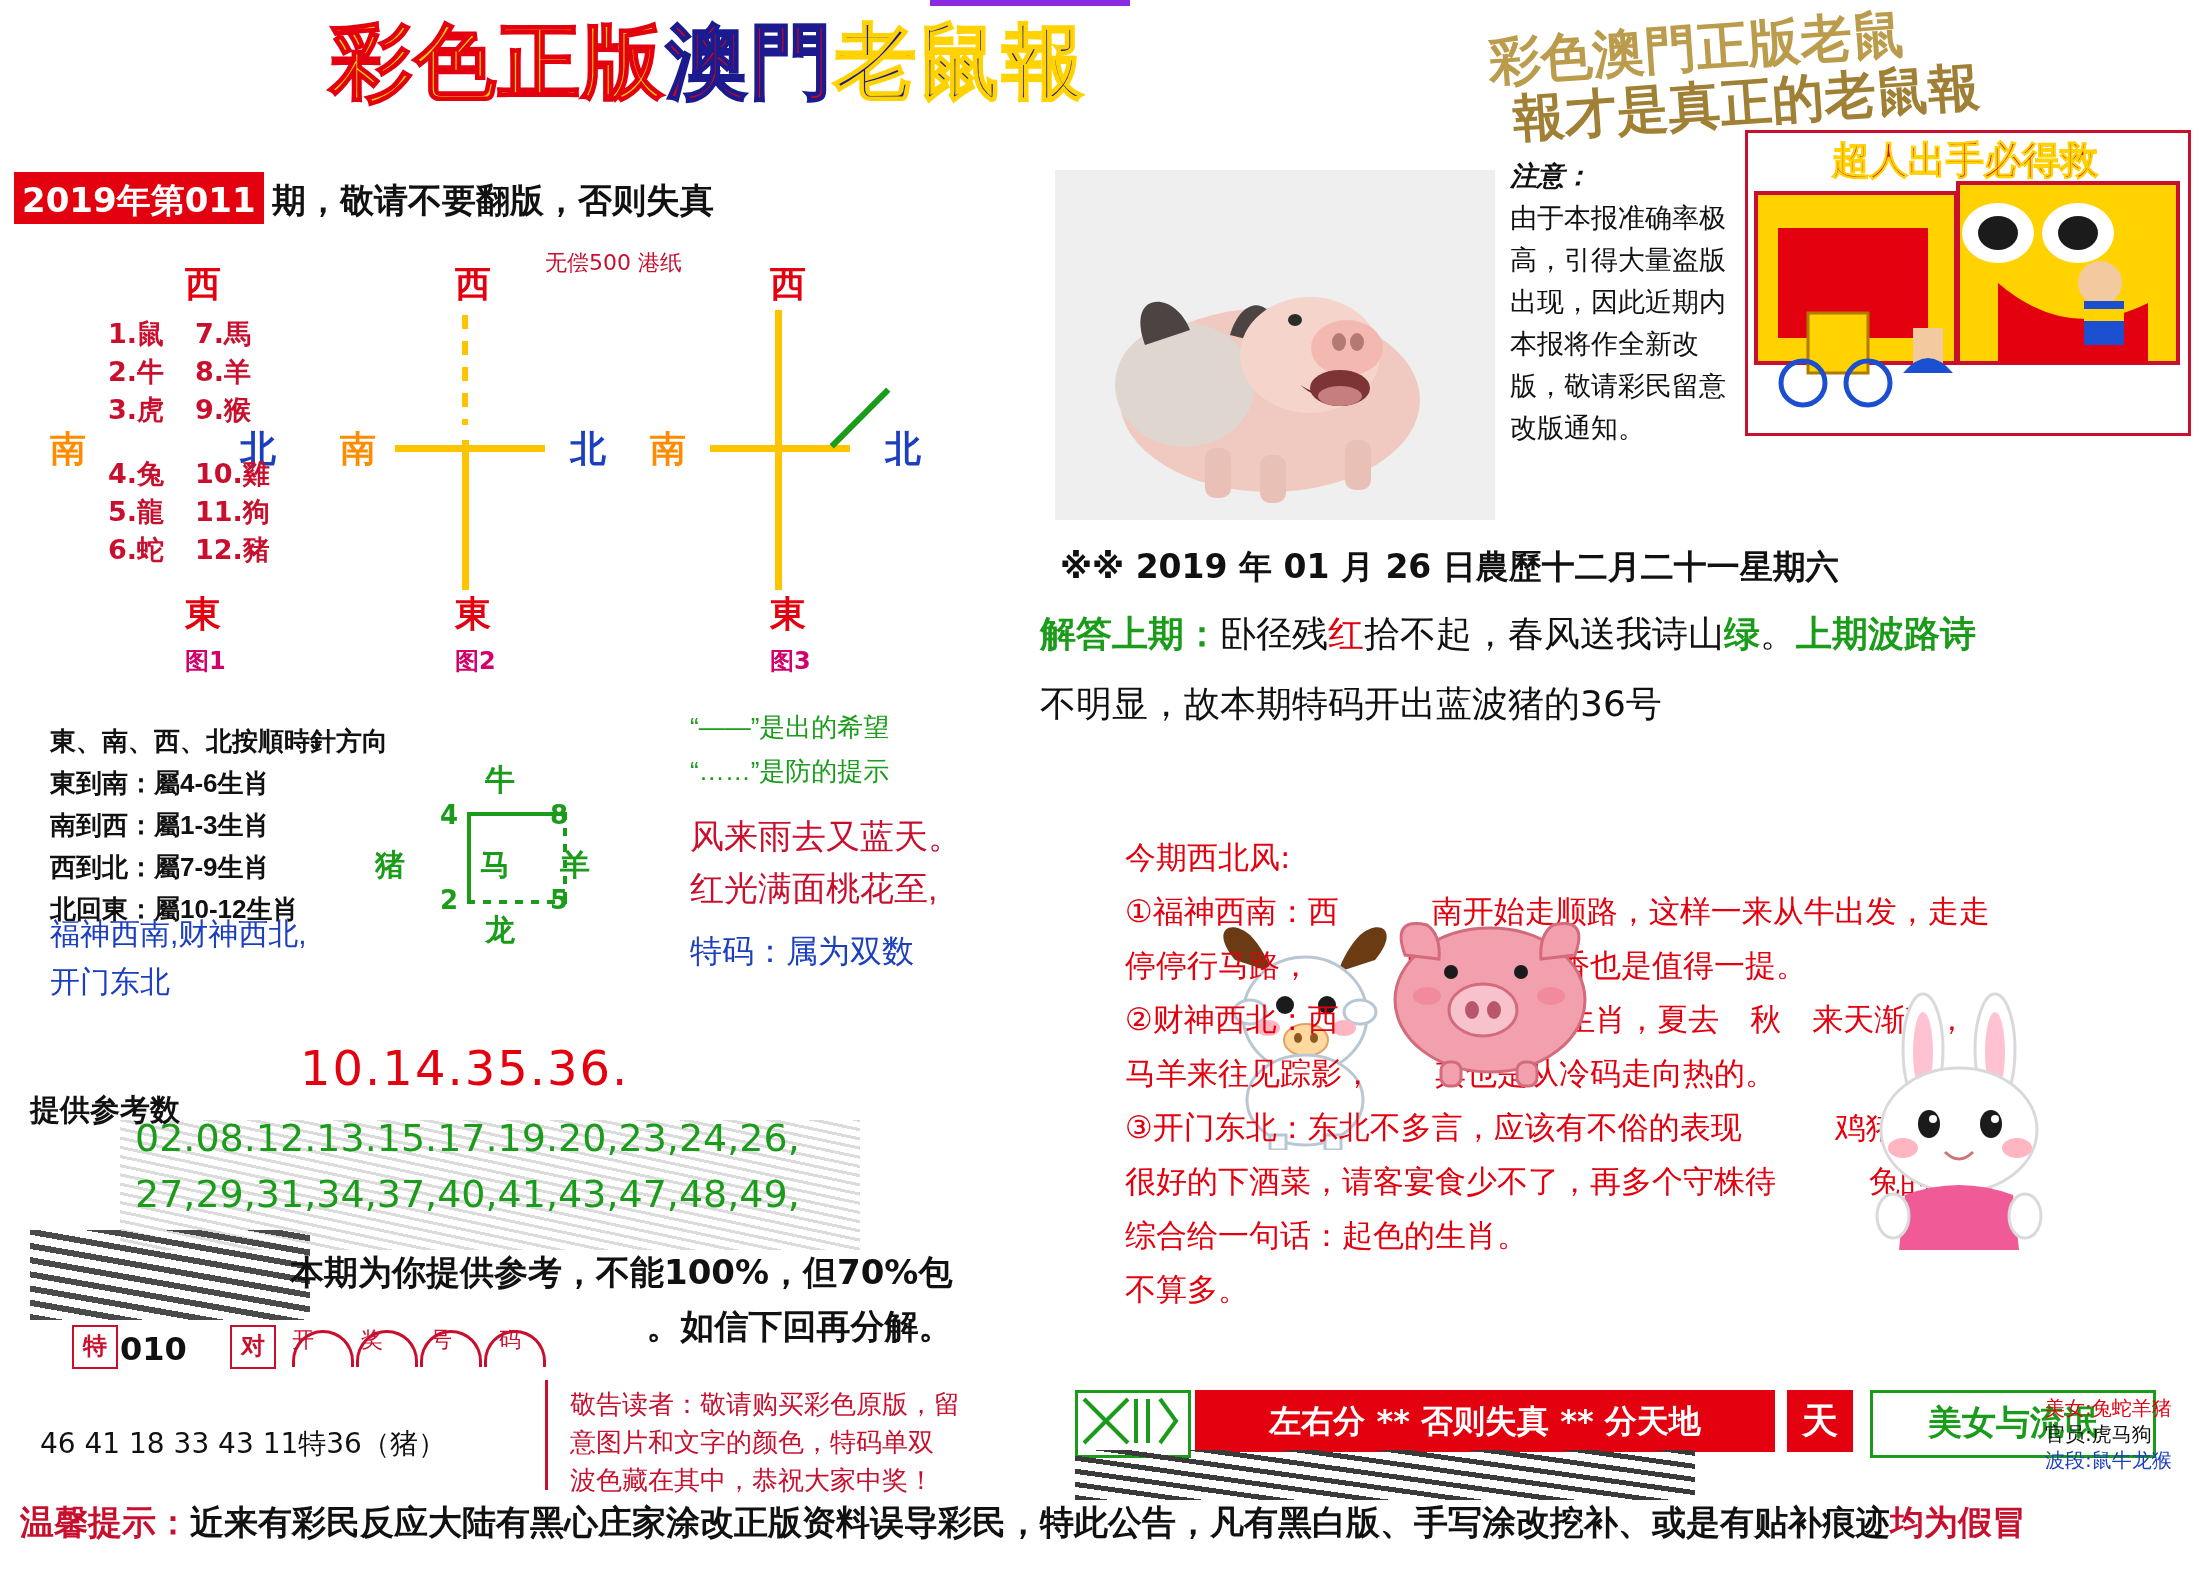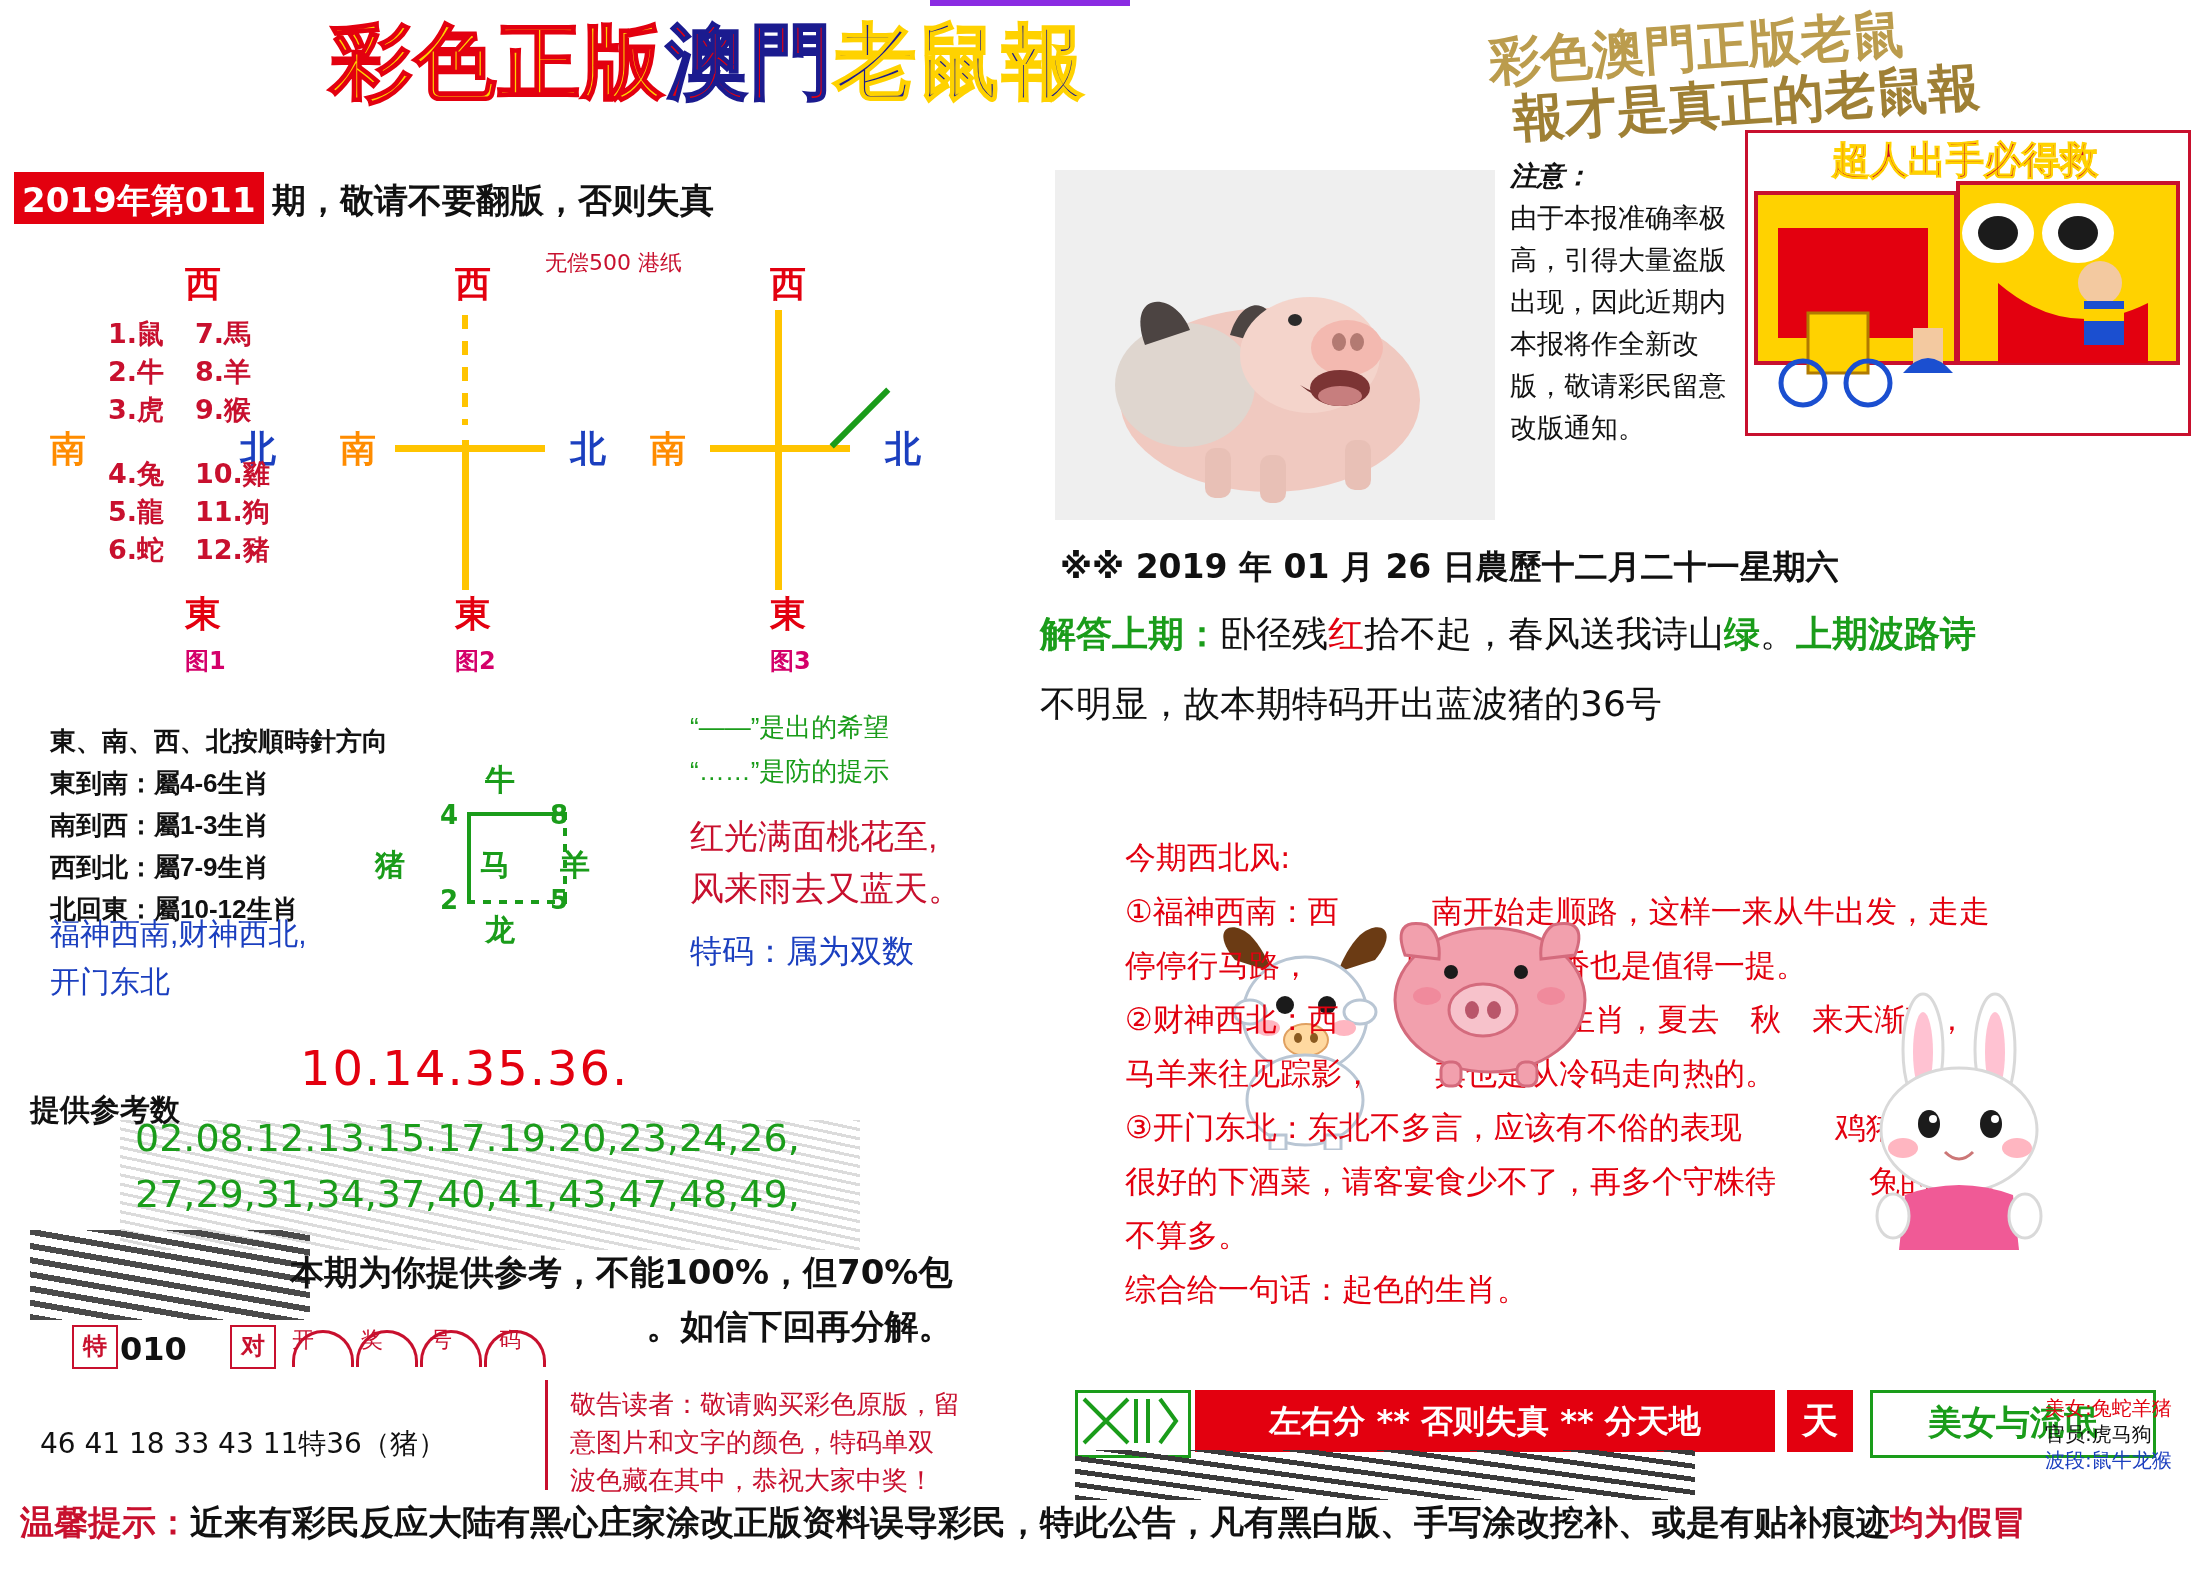--- a/index.html
+++ b/index.html
@@ -231,22 +231,22 @@
   <div class="gline-dot" style="left:92px;top:140px;width:100px;"></div>
   <div class="gline-dotv" style="left:188px;top:52px;height:90px;"></div>
 </div>
 
 <div class="abs" id="hope-note">
   <div>“——”是出的希望</div>
   <div>“……”是防的提示</div>
 </div>
 
 <div class="abs" id="poem">
+  <div>风来雨去又蓝天。</div>
   <div>红光满面桃花至,</div>
-  <div>风来雨去又蓝天。</div>
 </div>
 <div class="abs" id="tema-line">特码：属为双数</div>
 
 <div class="abs" style="left:1190px;top:900px;width:230px;height:250px;">
   <svg width="230" height="250" viewBox="0 0 230 250">
     <path d="M45 60 C20 30 40 18 60 35 C70 45 78 60 82 72 Z" fill="#6b3b14"></path>
     <path d="M185 60 C210 30 190 18 170 35 C160 45 152 60 148 72 Z" fill="#6b3b14"></path>
     <ellipse cx="115" cy="115" rx="62" ry="58" fill="#ffffff" stroke="#b9c6d4" stroke-width="3"></ellipse>
     <ellipse cx="60" cy="112" rx="16" ry="12" fill="#ffffff" stroke="#b9c6d4" stroke-width="3"></ellipse>
     <ellipse cx="170" cy="112" rx="16" ry="12" fill="#ffffff" stroke="#b9c6d4" stroke-width="3"></ellipse>
@@ -350,22 +350,22 @@
 <div class="abs" id="answer-line2">不明显，故本期特码开出蓝波猪的36号</div>
 
 <div class="abs" id="analysis">
   <div class="ln">今期西北风:</div>
   <div class="ln">①福神西南：西　　　南开始走顺路，这样一来从牛出发，走走</div>
   <div class="ln">停停行马路，　　　唐伯虎点秋香也是值得一提。</div>
   <div class="ln">②财神西北：西　　　北为7－9生肖，夏去　秋　来天渐爽，</div>
   <div class="ln">马羊来往见踪影，　　其也是从冷码走向热的。</div>
   <div class="ln">③开门东北：东北不多言，应该有不俗的表现　　　鸡猪都是</div>
   <div class="ln">很好的下酒菜，请客宴食少不了，再多个守株待　　　兔的，也</div>
+  <div class="ln">综合给一句话：起色的生肖。</div>
   <div class="ln">不算多。</div>
-  <div class="ln">综合给一句话：起色的生肖。</div>
 </div>
 
 <div class="abs" id="pig-cartoon">
   <svg width="230" height="190" viewBox="0 0 230 190">
     <ellipse cx="115" cy="100" rx="95" ry="72" fill="#f2a0ad" stroke="#d46b7d" stroke-width="3"></ellipse>
     <path d="M30 55 q-14 -38 22 -30 q14 10 12 34 Z" fill="#f2a0ad" stroke="#d46b7d" stroke-width="3"></path>
     <path d="M200 55 q14 -38 -22 -30 q-14 10 -12 34 Z" fill="#f2a0ad" stroke="#d46b7d" stroke-width="3"></path>
     <ellipse cx="108" cy="110" rx="34" ry="26" fill="#f7c2cb" stroke="#d46b7d" stroke-width="3"></ellipse>
     <ellipse cx="97" cy="110" rx="7" ry="9" fill="#b9566a"></ellipse>
     <ellipse cx="119" cy="110" rx="7" ry="9" fill="#b9566a"></ellipse>

